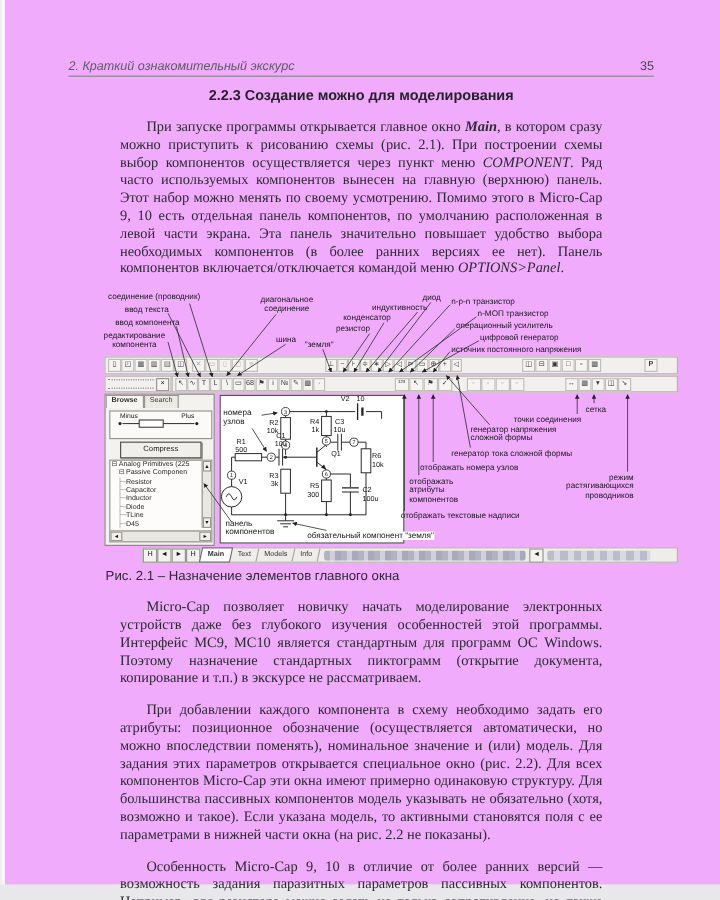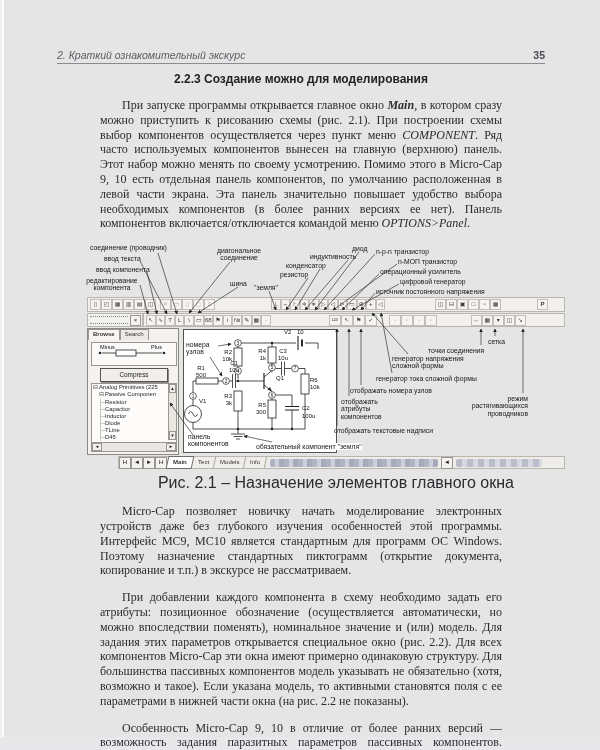--- a/index.html
+++ b/index.html
@@ -1,25 +1,25 @@
 <!DOCTYPE html>
 <html lang="ru"><head>
 <meta charset="utf-8">
 <style>
   html,body{margin:0;padding:0;}
   body{width:600px;height:750px;background:#fdfdfd;font-family:"Liberation Sans",sans-serif;color:#2d2d31;position:relative;overflow:hidden;}
-  .page{position:absolute;inset:0;background:#e5e5e5;}
+  .page{position:absolute;inset:0;background:#f0abfc;}
   .scan-bottom{position:absolute;left:0;right:0;bottom:0;height:13px;background:#e8e8eb;}
   .scan-left{position:absolute;left:0;top:0;bottom:0;width:4px;background:linear-gradient(90deg,#ededf0,#fff);}
 
   .content{position:absolute;left:88px;right:86px;top:49px;}
   .header{display:flex;justify-content:space-between;align-items:flex-end;border-bottom:1px solid #8a8a90;
           margin-left:-31px;width:488px;padding-bottom:2px;font-size:10.5px;color:#5c5c64;}
   .htitle{font-style:italic;}
-  .pagenum{font-style:normal;color:#4a4a52;font-weight:bold;}
+  .pagenum{font-style:normal;color:#4a4a52;}
   .sect{font-weight:bold;text-align:center;font-size:12px;margin:8px 0 5px 0;color:#232327;}
   p.body{margin:12px;font-size:12px;line-height:14.8px;text-align:justify;text-indent:22px;color:#2b2b30;font-family:Liberation Serif, serif;}
 
   
   .fig{position:relative;width:505px;height:228px;margin:3px 0 1px -28px;font-size:6.8px;line-height:1.06;color:#17171a;}
   .fig svg.overlay{position:absolute;left:0;top:0;width:505px;height:228px;z-index:6;pointer-events:none;}
   .co{position:absolute;z-index:7;white-space:nowrap;}
   .co.wrap{white-space:normal;}
 
   .strip{position:absolute;background:#f2f0ec;border:1px solid #b9b6b0;display:flex;align-items:center;box-sizing:border-box;z-index:2;}
@@ -62,21 +62,21 @@
         display:flex;align-items:center;box-sizing:border-box;font-size:6px;z-index:2;}
   .nb{width:10px;height:10px;border:1px solid #9a9792;background:#f4f2ee;text-align:center;line-height:9px;flex:0 0 auto;}
   .dtab{height:11px;line-height:10px;padding:0 5px;border-right:1px solid #aaa7a1;color:#333;flex:0 0 auto;transform:skewX(-12deg);}
   .dtab span{display:inline-block;transform:skewX(12deg);}
   .dtab.act{background:#fff;border:1px solid #6e6c68;font-weight:bold;}
   .blur1{height:8px;width:168px;margin-left:4px;border-radius:2px;flex:0 0 auto;
          background:repeating-linear-gradient(90deg,#9aa0b5 0 5px,#c3c6d6 5px 9px,#8d93aa 9px 14px);opacity:.75;}
   .blur2{height:8px;width:86px;margin-left:3px;border-radius:2px;flex:0 0 auto;
          background:repeating-linear-gradient(90deg,#a2a8bb 0 6px,#cdd0dd 6px 11px);opacity:.7;}
 
-  .caption{text-align:right;font-size:16px;margin:3px 0 4px 0;color:#2b2b30;}
+  .caption{text-align:left;font-size:11px;margin:3px 0 4px 0;color:#2b2b30;}
 </style>
 </head>
 <body>
 
 <div class="page">
   <div class="scan-left"></div>
   <div class="scan-bottom"></div>
 
   <div class="content">
     <div class="header">

